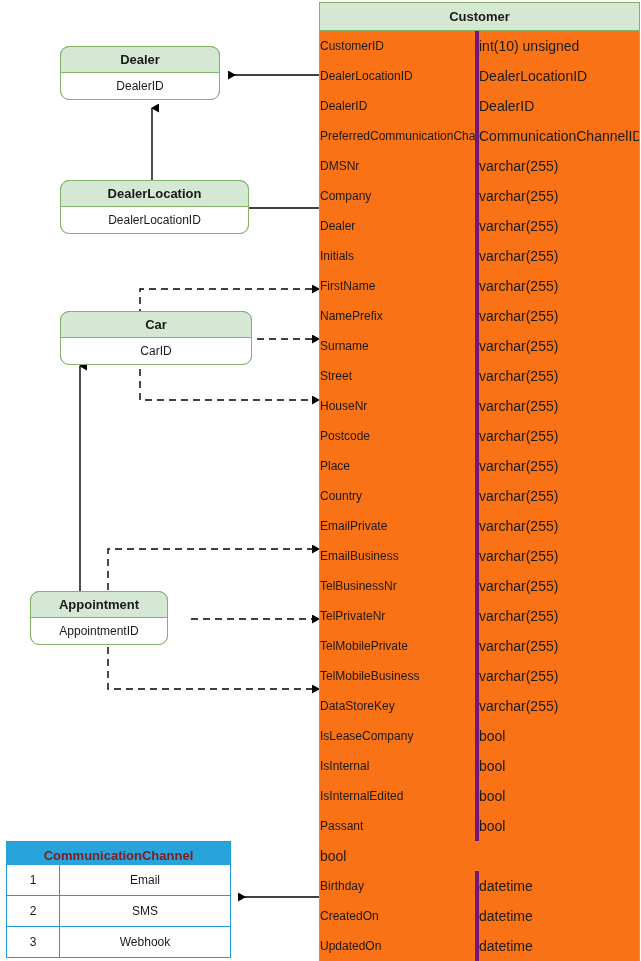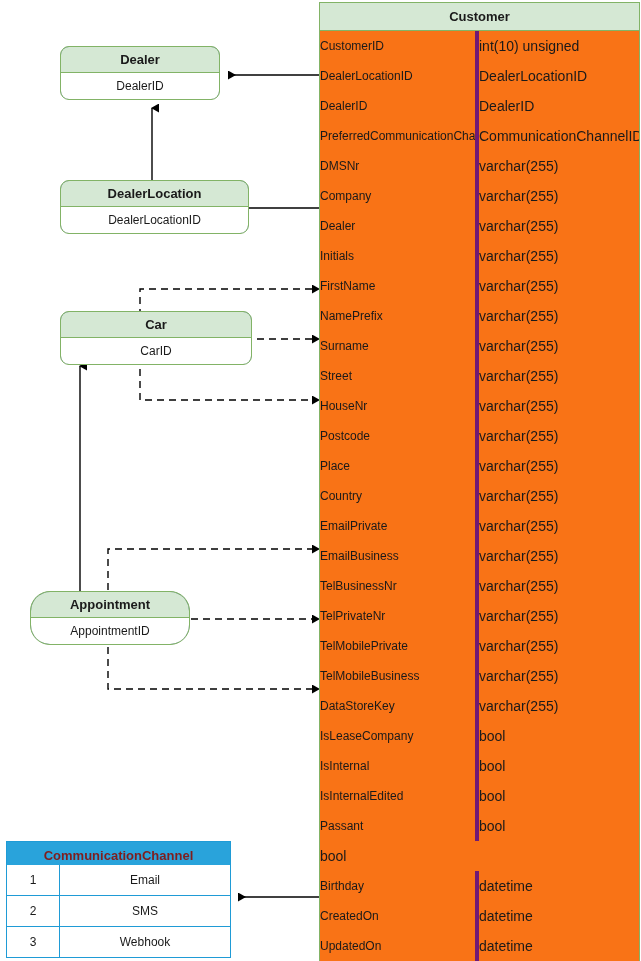--- a/index.html
+++ b/index.html
@@ -220,21 +220,21 @@
   <div class="entity" style="left:60px; top:180px; width:189px;">
     <div class="entity-title">DealerLocation</div>
     <div class="entity-row">DealerLocationID</div>
   </div>
 
   <div class="entity" style="left:60px; top:311px; width:192px;">
     <div class="entity-title">Car</div>
     <div class="entity-row">CarID</div>
   </div>
 
-  <div class="entity" style="left:30px; top:591px; width:160px;border-radius:20px;">
+  <div class="entity" style="left:30px; top:591px; width:138px;">
     <div class="entity-title">Appointment</div>
     <div class="entity-row">AppointmentID</div>
   </div>
 
   <div id="customer-table">
     <div class="tbl-title">Customer</div>
     <div class="tbl-body" id="customer-rows">
         <div class="tbl-row">
           <div class="cell-name">CustomerID</div>
           <div class="cell-type">int(10) unsigned</div>

